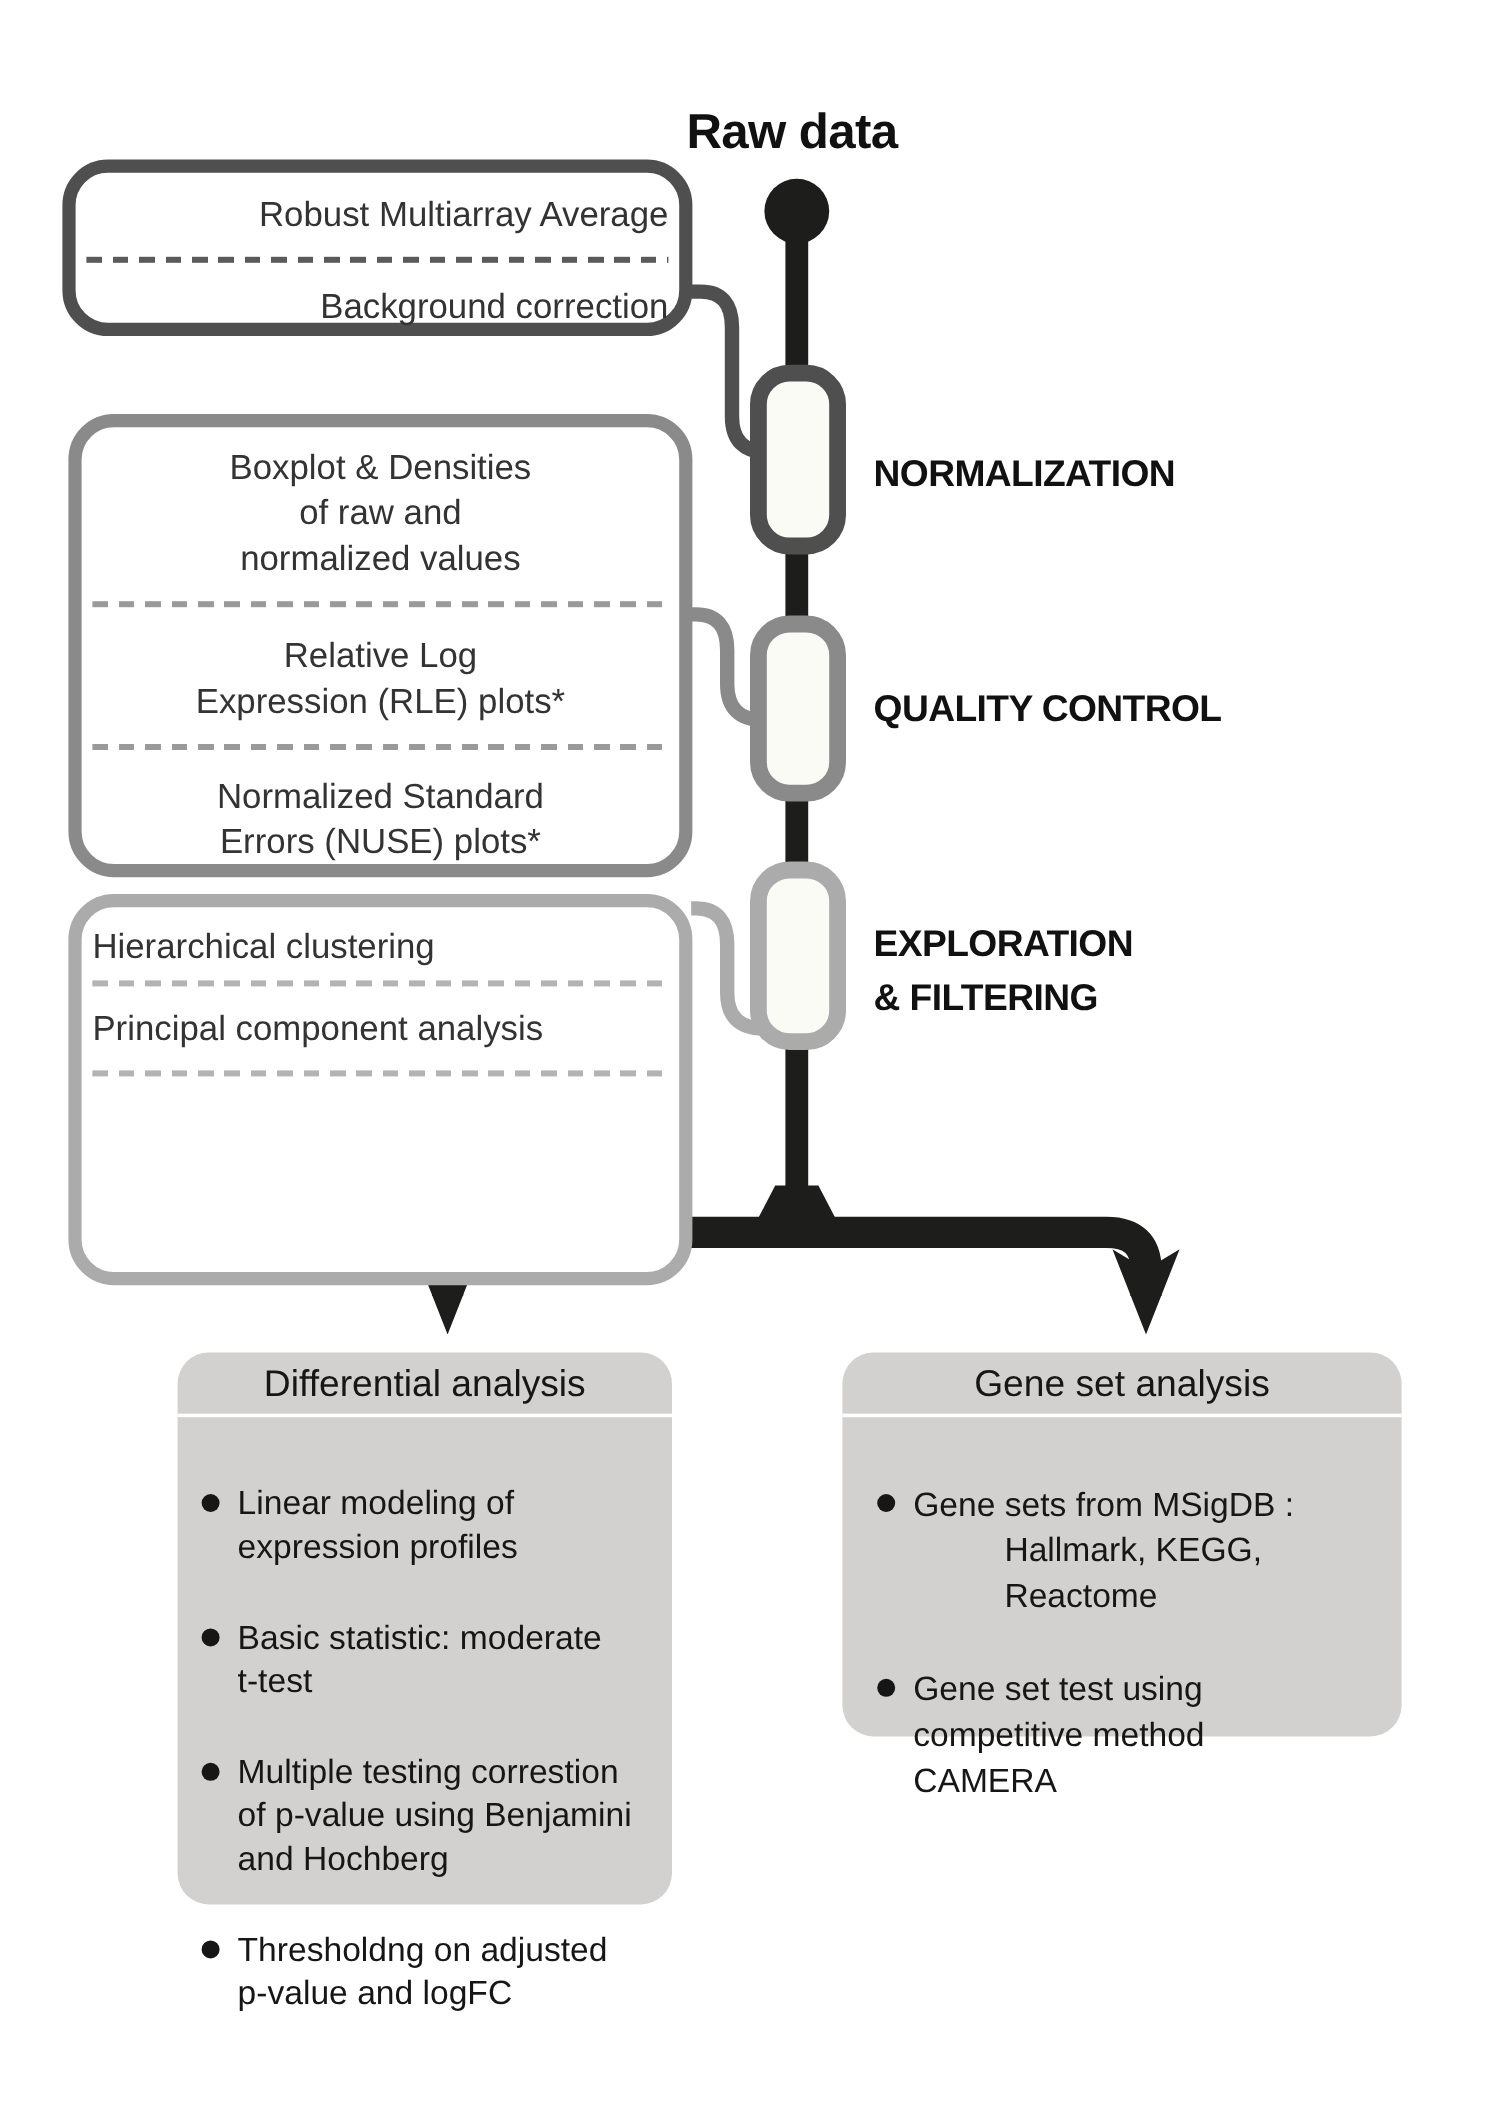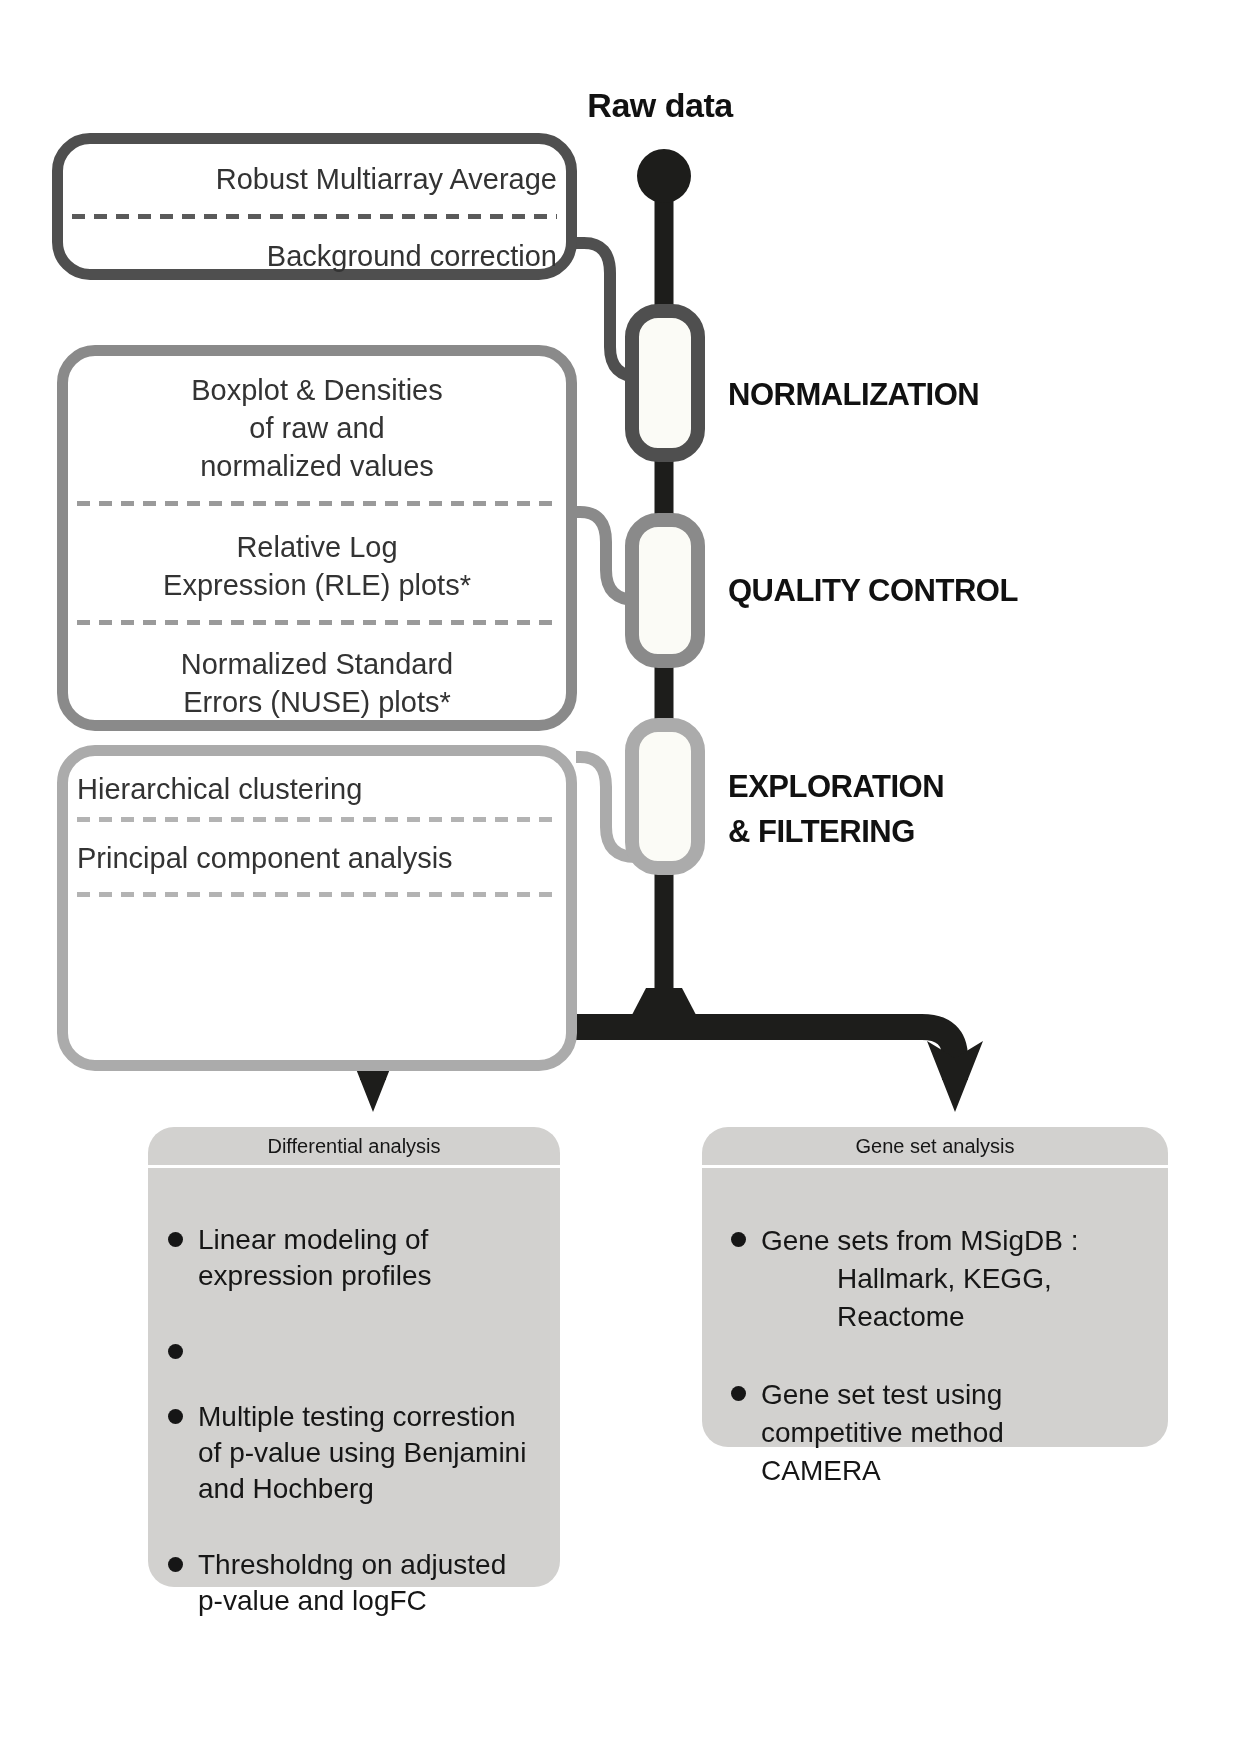--- a/index.html
+++ b/index.html
@@ -22,41 +22,41 @@
   .dash { height:5px; width:100%; }
   .d1 { background:repeating-linear-gradient(to right, var(--dash1) 0 13px, transparent 13px 22px); margin:16px 0 18px; }
   .b2 .d1a { background:repeating-linear-gradient(to right, var(--dash2) 0 13px, transparent 13px 22px); margin:16px 0 22px; }
   .b2 .d1b { background:repeating-linear-gradient(to right, var(--dash2) 0 13px, transparent 13px 22px); margin:16px 0 20px; }
   .b3 .d1a { background:repeating-linear-gradient(to right, var(--dash3) 0 13px, transparent 13px 22px); margin:9px 0 17px; }
   .b3 .d1b { background:repeating-linear-gradient(to right, var(--dash3) 0 13px, transparent 13px 22px); margin:15px 0 14px; }
 
   
   .rawdata {
     position:absolute; left:530px; top:86px; width:260px; text-align:center;
-    font-size:34px; font-weight:bold; color:var(--label-text); letter-spacing:-0.5px; z-index:1;
+    font-size:41px; font-weight:bold; color:var(--label-text); letter-spacing:-0.5px; z-index:1;
   }
 
   
   .stage-label {
     position:absolute; left:728px; font-size:31px; font-weight:bold;
     color:var(--label-text); letter-spacing:-0.5px; line-height:45px; z-index:1; white-space:nowrap;
   }
   .l1 { top:372px; }
   .l2 { top:568px; }
   .l3 { top:764px; }
 
   
   .panel {
     position:absolute; background:var(--panel-bg); border-radius:26px; z-index:1;
     color:var(--panel-text); box-sizing:border-box;
   }
   .p-diff { left:148px; top:1127px; width:412px; height:460px; }
   .p-gene { left:702px; top:1127px; width:466px; height:320px; }
   .ptitle {
-    text-align:center; font-size:20px; padding:8px 0 7px;
+    text-align:center; font-size:31px; padding:8px 0 7px;
     border-bottom:3px solid #ffffff;
   }
   .plist { padding:14px 12px 0 20px; }
   .p-gene .plist { padding-left:29px; }
   .bullet { display:flex; align-items:flex-start; margin-bottom:8px;margin-top:40px; }
   .p-gene .bullet { margin-bottom:6px; }
   .bdot { width:15px; height:15px; border-radius:50%; background:var(--panel-text); margin:10px 15px 0 0; flex:none; }
   .btext { font-size:28px; line-height:36px; }
   .p-gene .btext { line-height:38px; }
   .ind { padding-left:76px; }
@@ -142,20 +142,24 @@
     <div class="plist">
       <div class="bullet">
         <span class="bdot"></span>
         <div class="btext">
           <div>Linear modeling of</div>
           <div>expression profiles</div>
         </div>
       </div>
       <div class="bullet">
         <span class="bdot"></span>
+        <div class="btext">
+          <div>Basic statistic: moderate</div>
+          <div>t-test</div>
+        </div>
       </div>
       <div class="bullet">
         <span class="bdot"></span>
         <div class="btext">
           <div>Multiple testing correstion</div>
           <div>of p-value using Benjamini</div>
           <div>and Hochberg</div>
         </div>
       </div>
       <div class="bullet">

